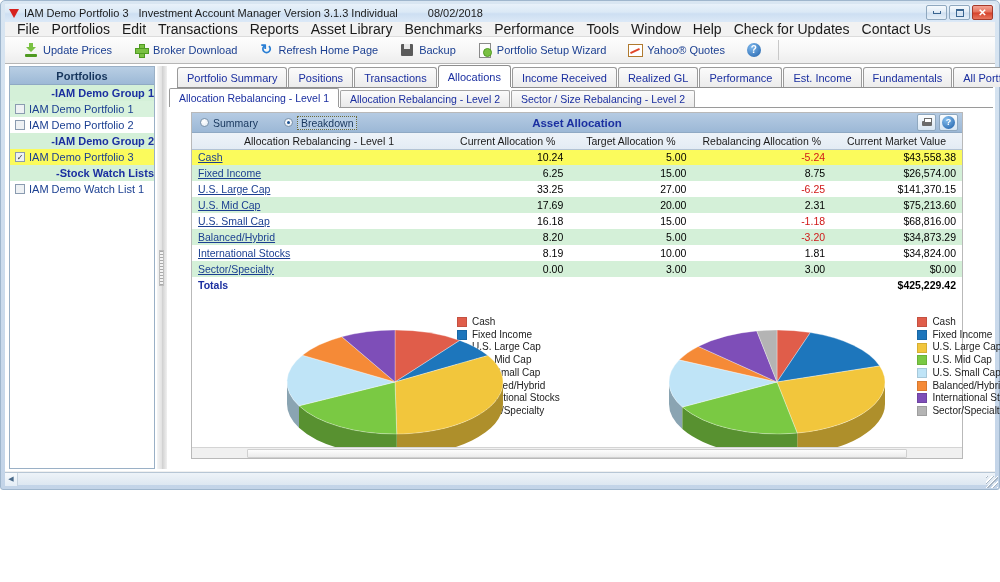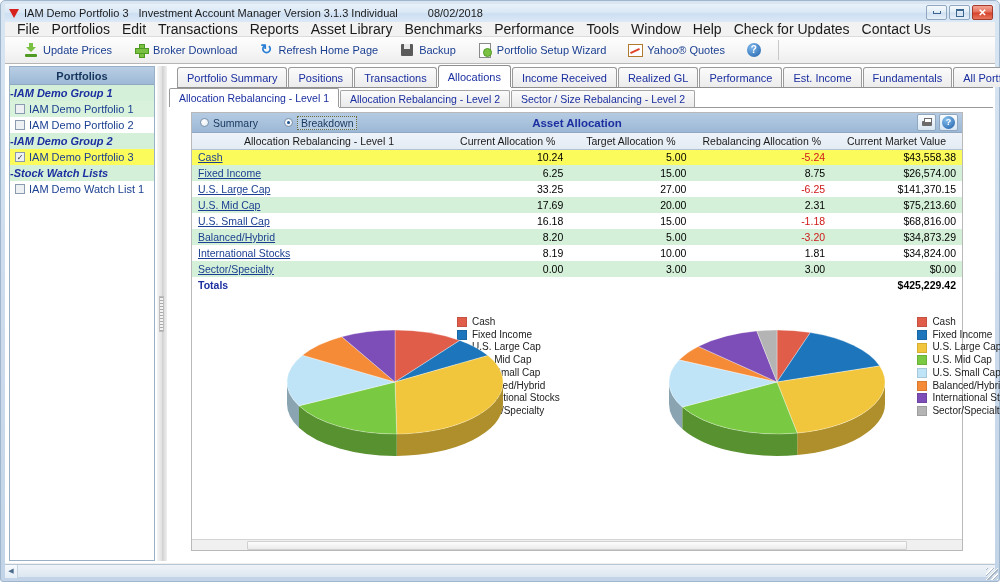--- a/index.html
+++ b/index.html
@@ -7,21 +7,21 @@
     margin: 0; padding: 0;
     width: 1000px; height: 582px;
     overflow: hidden;
     font-family: "Liberation Sans", sans-serif;
     background: #ffffff;
   }
 
   
   #window-frame {
     position: absolute; left: 0; top: 0;
-    width: 1000px; height: 582px;
+    width: 1000px; height: 490px;
     background: linear-gradient(to bottom, #d9e6f2 0%, #cfdeee 40%, #c3d4e8 100%);
     border: 1px solid #9fb6cd;
     border-radius: 5px 5px 3px 3px;
     padding: 1px;
   }
   #window-inner {
     position: absolute;
     left: 4px; top: 3px; right: 4px; bottom: 4px;
     background: #f0f0f0;
   }
@@ -127,21 +127,21 @@
     height: 18px;
     background: linear-gradient(to bottom,#b8cee4 0%,#9db9d6 100%);
     border-bottom: 1px solid #8fa9c4;
     display: flex; align-items: center; justify-content: center;
     font-size: 11px; font-weight: bold; color: #16355c;
   }
   .pf-row {
     height: 16px; display: flex; align-items: center;
     padding-left: 5px; font-size: 11px; white-space: nowrap;
   }
-  .pf-group { background:#d4f0d8; color:#1b2fa0; font-weight:bold; font-style:italic; justify-content:flex-start; padding-left:0; }
+  .pf-group { background:#d4f0d8; color:#1b2fa0; font-weight:bold; justify-content:flex-end; padding-left:0; }
   .pf-item { color:#1b3f91; }
   .pf-item.even { background:#d8f2dc; }
   .pf-item.selected { background:#fbfb5c; }
   .pf-chk {
     width: 10px; height: 10px; flex: none; margin-right: 4px;
     border: 1px solid #8a9bb0; background: #eef1f4;
     font-size: 8px; line-height: 9px; text-align: center; color: #333;
   }
 
   

